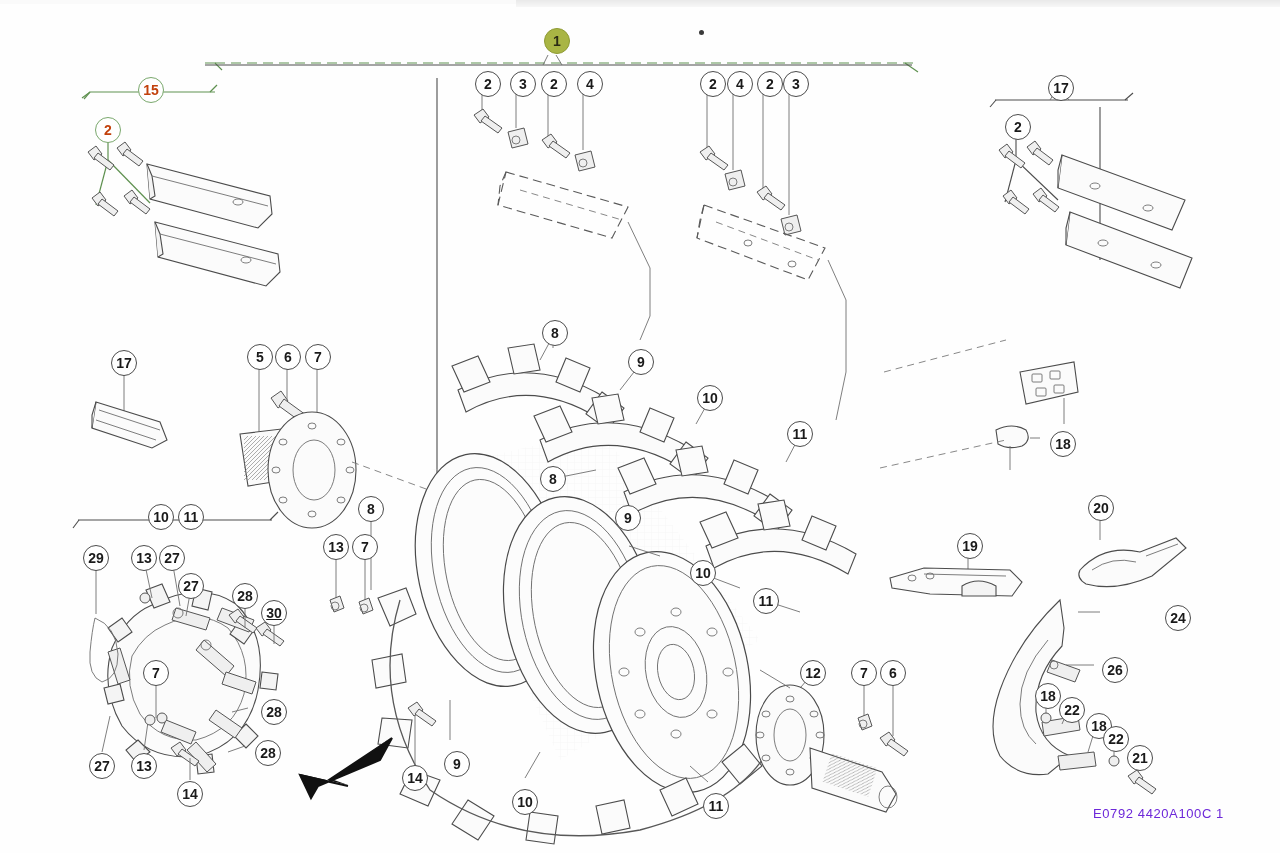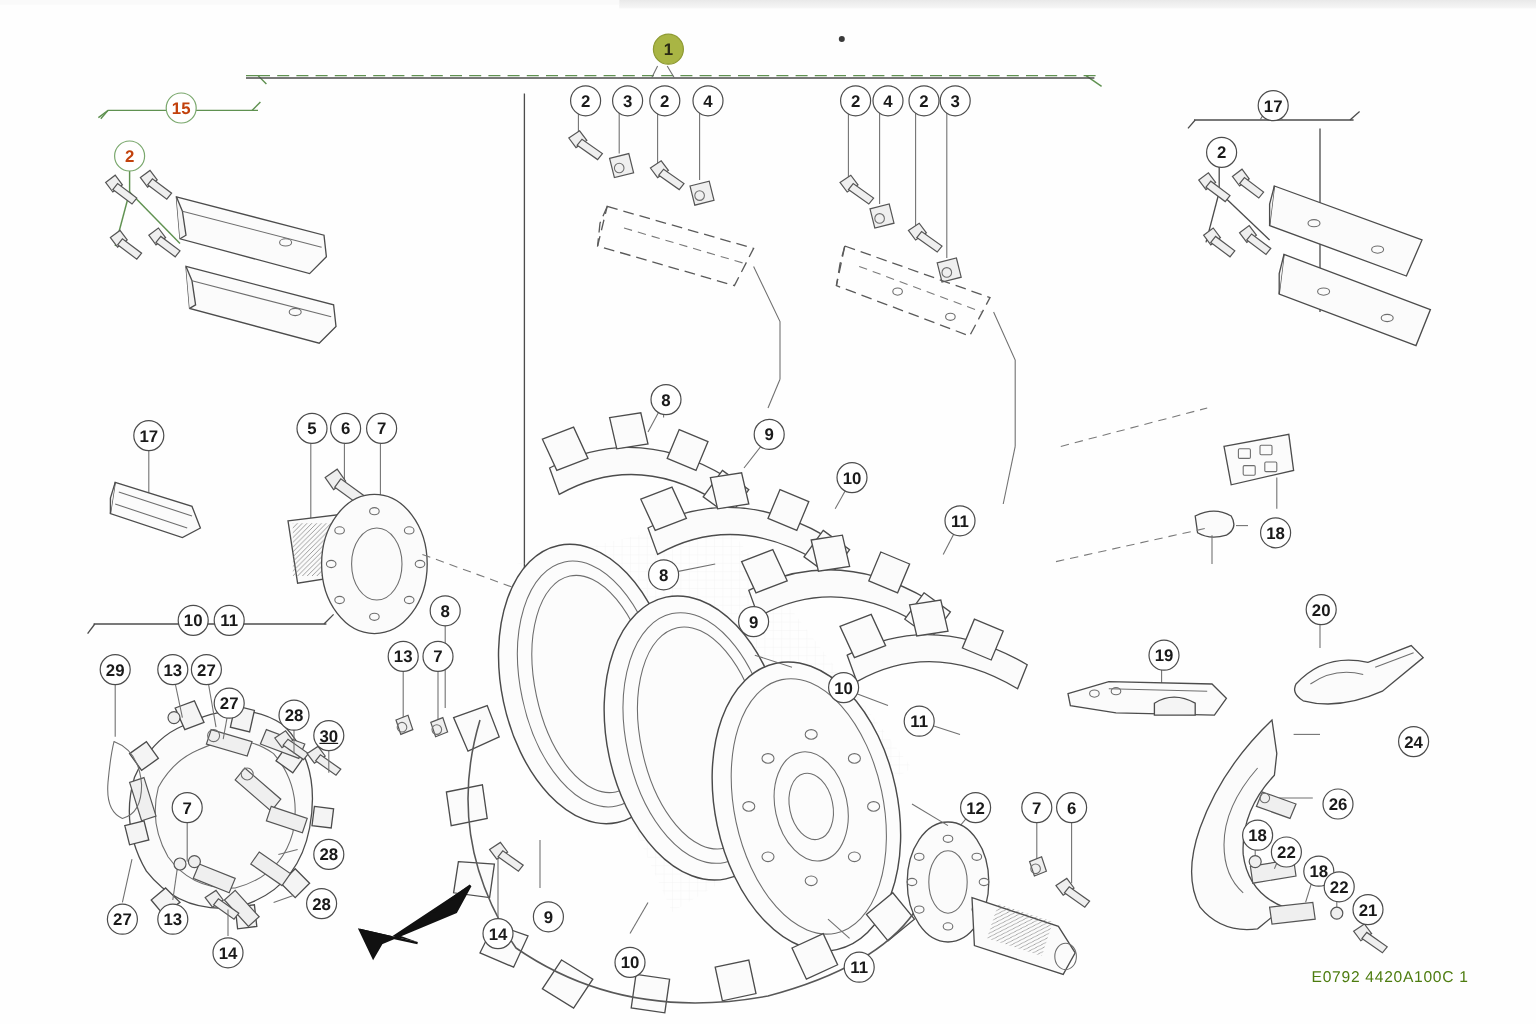--- a/index.html
+++ b/index.html
@@ -12,21 +12,21 @@
   .band-top{position:absolute;left:516px;top:0;width:764px;height:7px;
     background:linear-gradient(#e9e9e9,#f7f7f7);}
   .band-left{position:absolute;left:0;top:0;width:516px;height:4px;background:#fafafa;}
   svg.art{position:absolute;left:0;top:0;width:1280px;height:853px;}
   .cal{position:absolute;width:26px;height:26px;border-radius:50%;
     border:1.3px solid #4c4c4c;background:#ffffff;color:#1a1a1a;
     font-size:14px;font-weight:bold;line-height:24px;text-align:center;
     box-sizing:border-box;font-family:"Liberation Sans", sans-serif;}
   .cal.sel{background:#a9b544;border-color:#8e9a33;color:#2b2b14;}
   .cal.grn{border-color:#7aa86d;color:#c2410c;background:#ffffff;}
-  .partno{position:absolute;left:1093px;top:806px;font-size:13px;color:#4d7c0f;
+  .partno{position:absolute;left:1093px;top:806px;font-size:13px;color:#6d28d9;
     letter-spacing:.6px;font-family:"Liberation Sans", sans-serif;white-space:nowrap;}
   .dot-mark{position:absolute;left:699px;top:30px;width:5px;height:5px;border-radius:50%;background:#3a3a3a;}
 </style>
 </head>
 <body>
 
 <div id="diagram-root">
 
   <div class="band-top"></div>
   <div class="band-left"></div>

